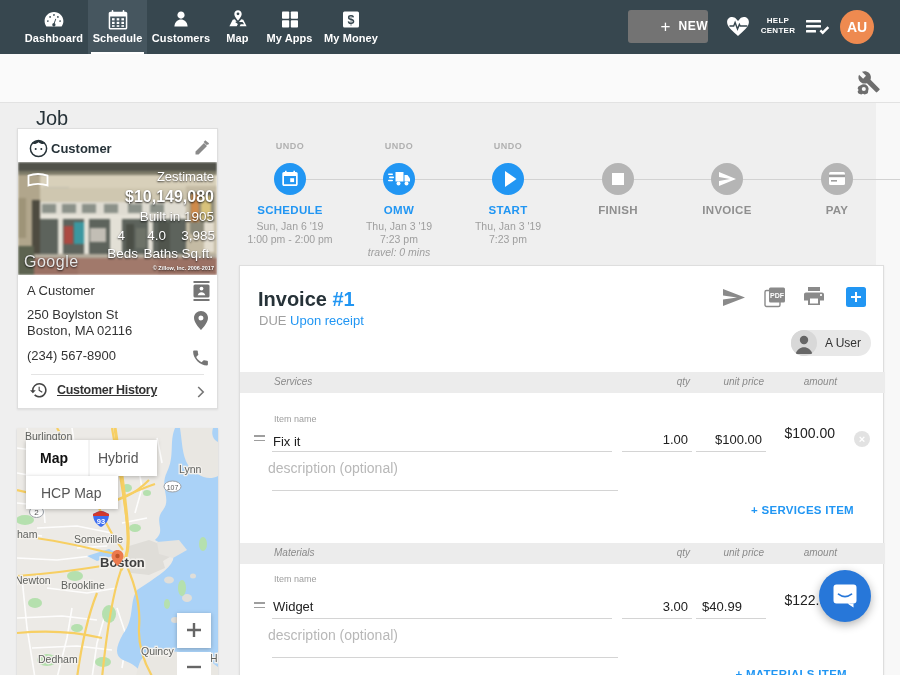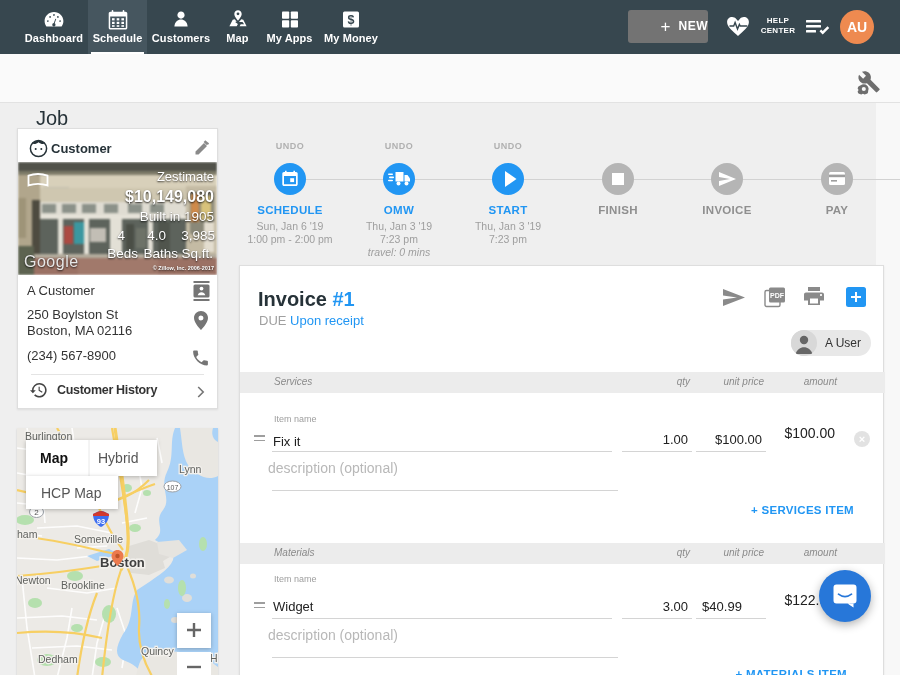--- a/index.html
+++ b/index.html
@@ -241,21 +241,21 @@
       </svg>
     <div class="ginfo" style="top:219px; left:9px;">(234) 567-8900</div>
     <svg class="abs" style="left:175px;top:221px;" width="16" height="16" viewBox="0 0 16 16">
         <path fill="#757575" d="M3.2 6.9c1.2 2.3 3.1 4.2 5.4 5.4l1.8-1.8c.2-.2.6-.3.8-.2.9.3 1.9.5 2.9.5.5 0 .8.4.8.8v3c0 .5-.4.8-.8.8C6.9 15.4.1 8.6.1 1.4.1.9.5.5 1 .5h3c.5 0 .8.4.8.8 0 1 .2 2 .5 2.9.1.3 0 .6-.2.8L3.2 6.9z"></path>
       </svg>
     <div style="position:absolute; left:13px; right:13px; top:245px; height:1px; background:#e4e4e4;"></div>
     <svg class="abs" style="left:12px;top:253px;" width="17" height="17" viewBox="0 0 17 17">
         <path fill="#444" d="M9.3 1A7.3 7.3 0 0 0 2 8.3H0l2.9 2.9L5.8 8.3H3.5A5.8 5.8 0 1 1 9.3 14a5.7 5.7 0 0 1-4.1-1.7l-1.1 1.1A7.3 7.3 0 1 0 9.3 1z"></path>
         <path fill="#444" d="M8.6 4.7v4l3.4 2 .6-.9-2.9-1.7V4.7z"></path>
       </svg>
-    <div class="ginfo" style="top:254px; left:39px; font-weight:bold; font-size:12.5px; letter-spacing:-0.3px;">Customer History</div>
+    <div class="ginfo" style="top:254px; left:39px; font-weight:bold; font-size:12.5px; letter-spacing:-0.3px;text-decoration:underline;">Customer History</div>
     <svg class="abs" style="left:179px;top:257px;" width="8" height="12" viewBox="0 0 8 12">
         <path fill="none" stroke="#757575" stroke-width="1.6" d="M1.2 1l5 5-5 5"></path>
       </svg>
   </div>
   <div id="mapcard">
     <svg width="201" height="250" viewBox="0 0 201 250" style="position:absolute;left:0;top:0;">
       <rect width="201" height="250" fill="#eceae6"></rect>
       <g stroke="#ffffff" stroke-width="1.6" fill="none" opacity="0.9">
         <path d="M0 20 L60 28 L110 22"></path>
           <path d="M10 0 L18 40 L30 80"></path>

